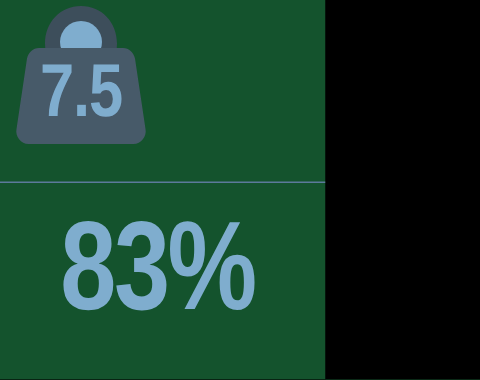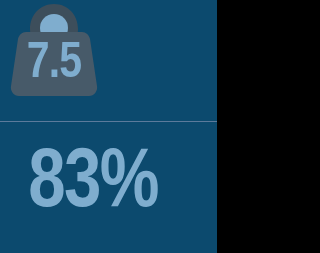--- a/index.html
+++ b/index.html
@@ -10,21 +10,21 @@
   body {
     width: 217px;
     height: 253px;
     overflow: hidden;
     font-family: "Liberation Sans", sans-serif;
   }
   #root {
     position: relative;
     width: 217px;
     height: 253px;
-    background: #0c4a6e;
+    background: #14532d;
   }
 
   
   #weight-panel {
     position: absolute;
     left: 0;
     top: 0;
     width: 217px;
     height: 121px;
   }
@@ -64,21 +64,21 @@
     left: 0;
     top: 121px;
     width: 217px;
     height: 1px;
     background: #5C7A9B;
   }
 
   
   #percent-panel {
     position: absolute;
-    left: 0;
+    left: 12px;
     top: 122px;
     width: 217px;
     height: 131px;
   }
   #percent-value {
     position: absolute;
     left: 0;
     top: 13px;
     width: 186px;
     text-align: center;

